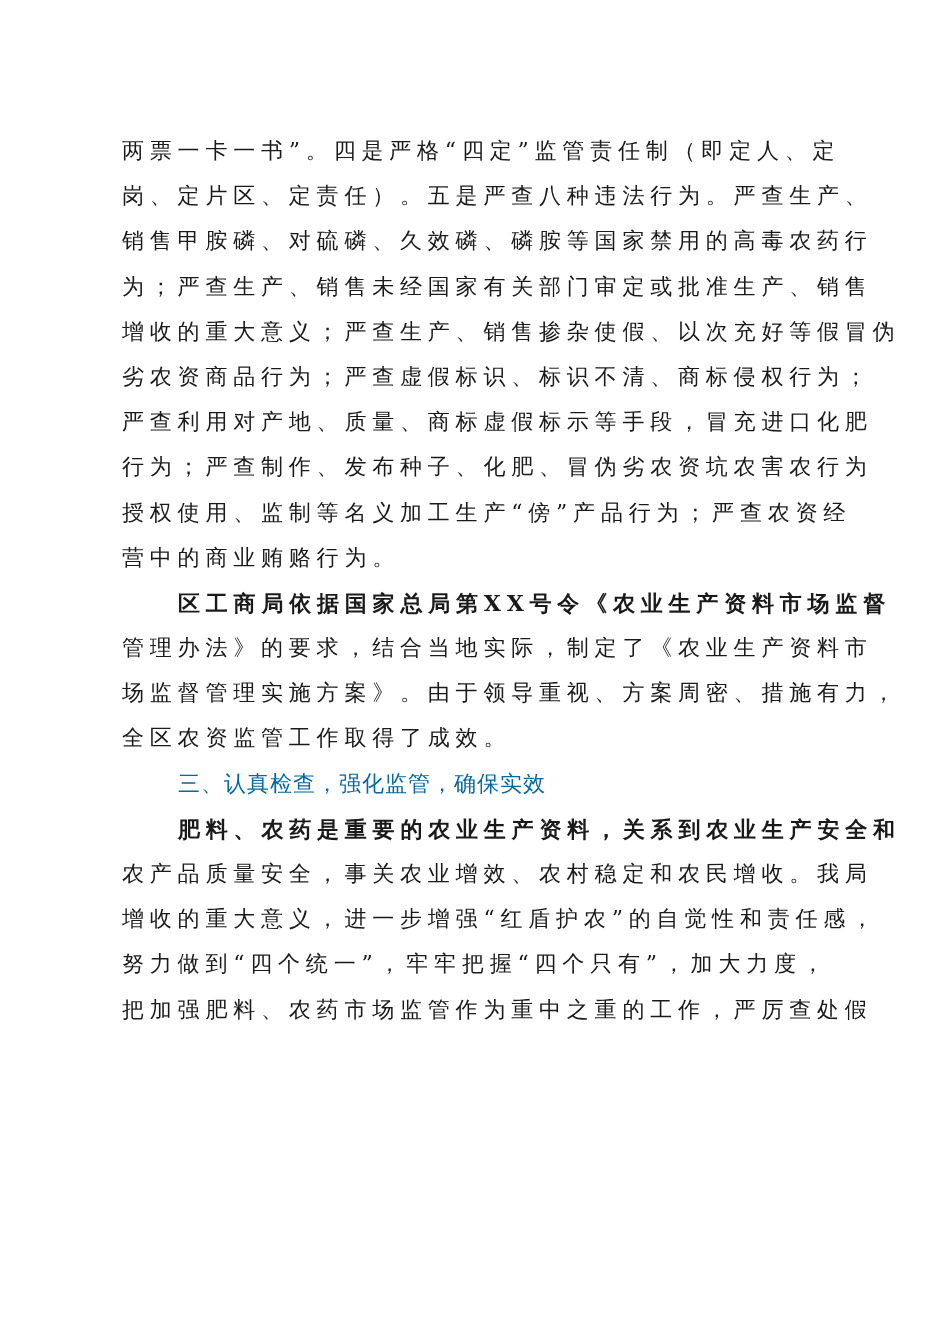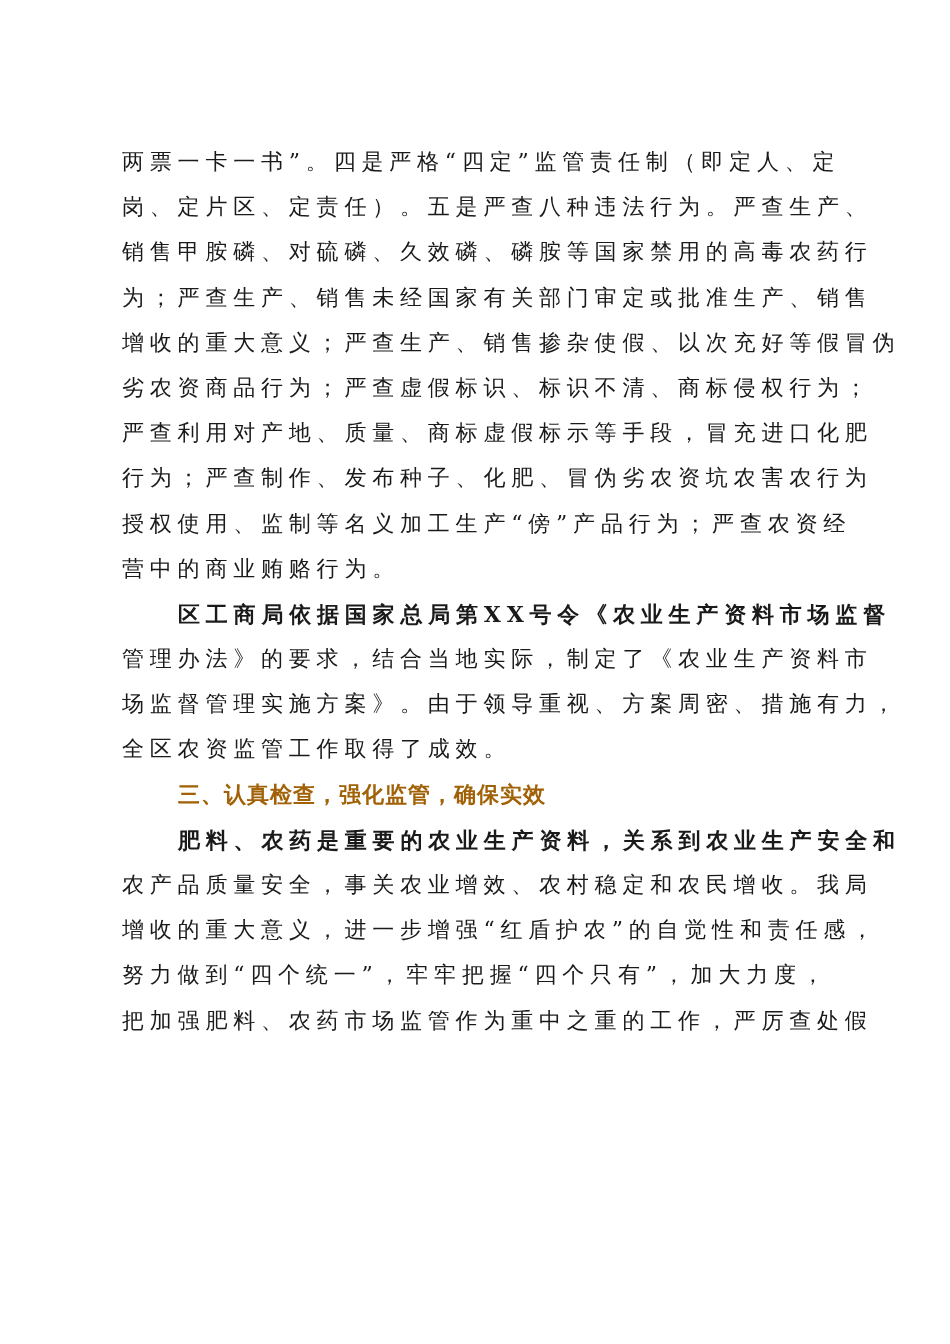--- a/index.html
+++ b/index.html
@@ -9,41 +9,41 @@
     }
     body {
       width: 950px;
       height: 1344px;
       position: relative;
       overflow: hidden;
     }
     .page {
       position: absolute;
       left: 122px;
-      top: 143px;
+      top: 132px;
       width: 720px;
       font-family: "DejaVu Serif", "Liberation Serif", serif;
       color: #1a1a1a;
       font-size: 22px;
     }
     .line {
       height: 45.2px;
       line-height: 38px;
       white-space: nowrap;
       letter-spacing: 5.8px;
     }
     .indent {
       padding-left: 56px;
       font-weight: bold;
     }
     .heading {
       font-family: "DejaVu Sans", "Liberation Sans", sans-serif;
-      font-weight: bold;
+      font-weight: normal;
       letter-spacing: 1px;
-      color: #a16207;
+      color: #0369a1;
     }
   </style>
 </head>
 <body>
 
 <div class="page">
   <div>
     <div class="line">两票一卡一书”。四是严格“四定”监管责任制（即定人、定</div>
     <div class="line">岗、定片区、定责任）。五是严查八种违法行为。严查生产、</div>
     <div class="line">销售甲胺磷、对硫磷、久效磷、磷胺等国家禁用的高毒农药行</div>

